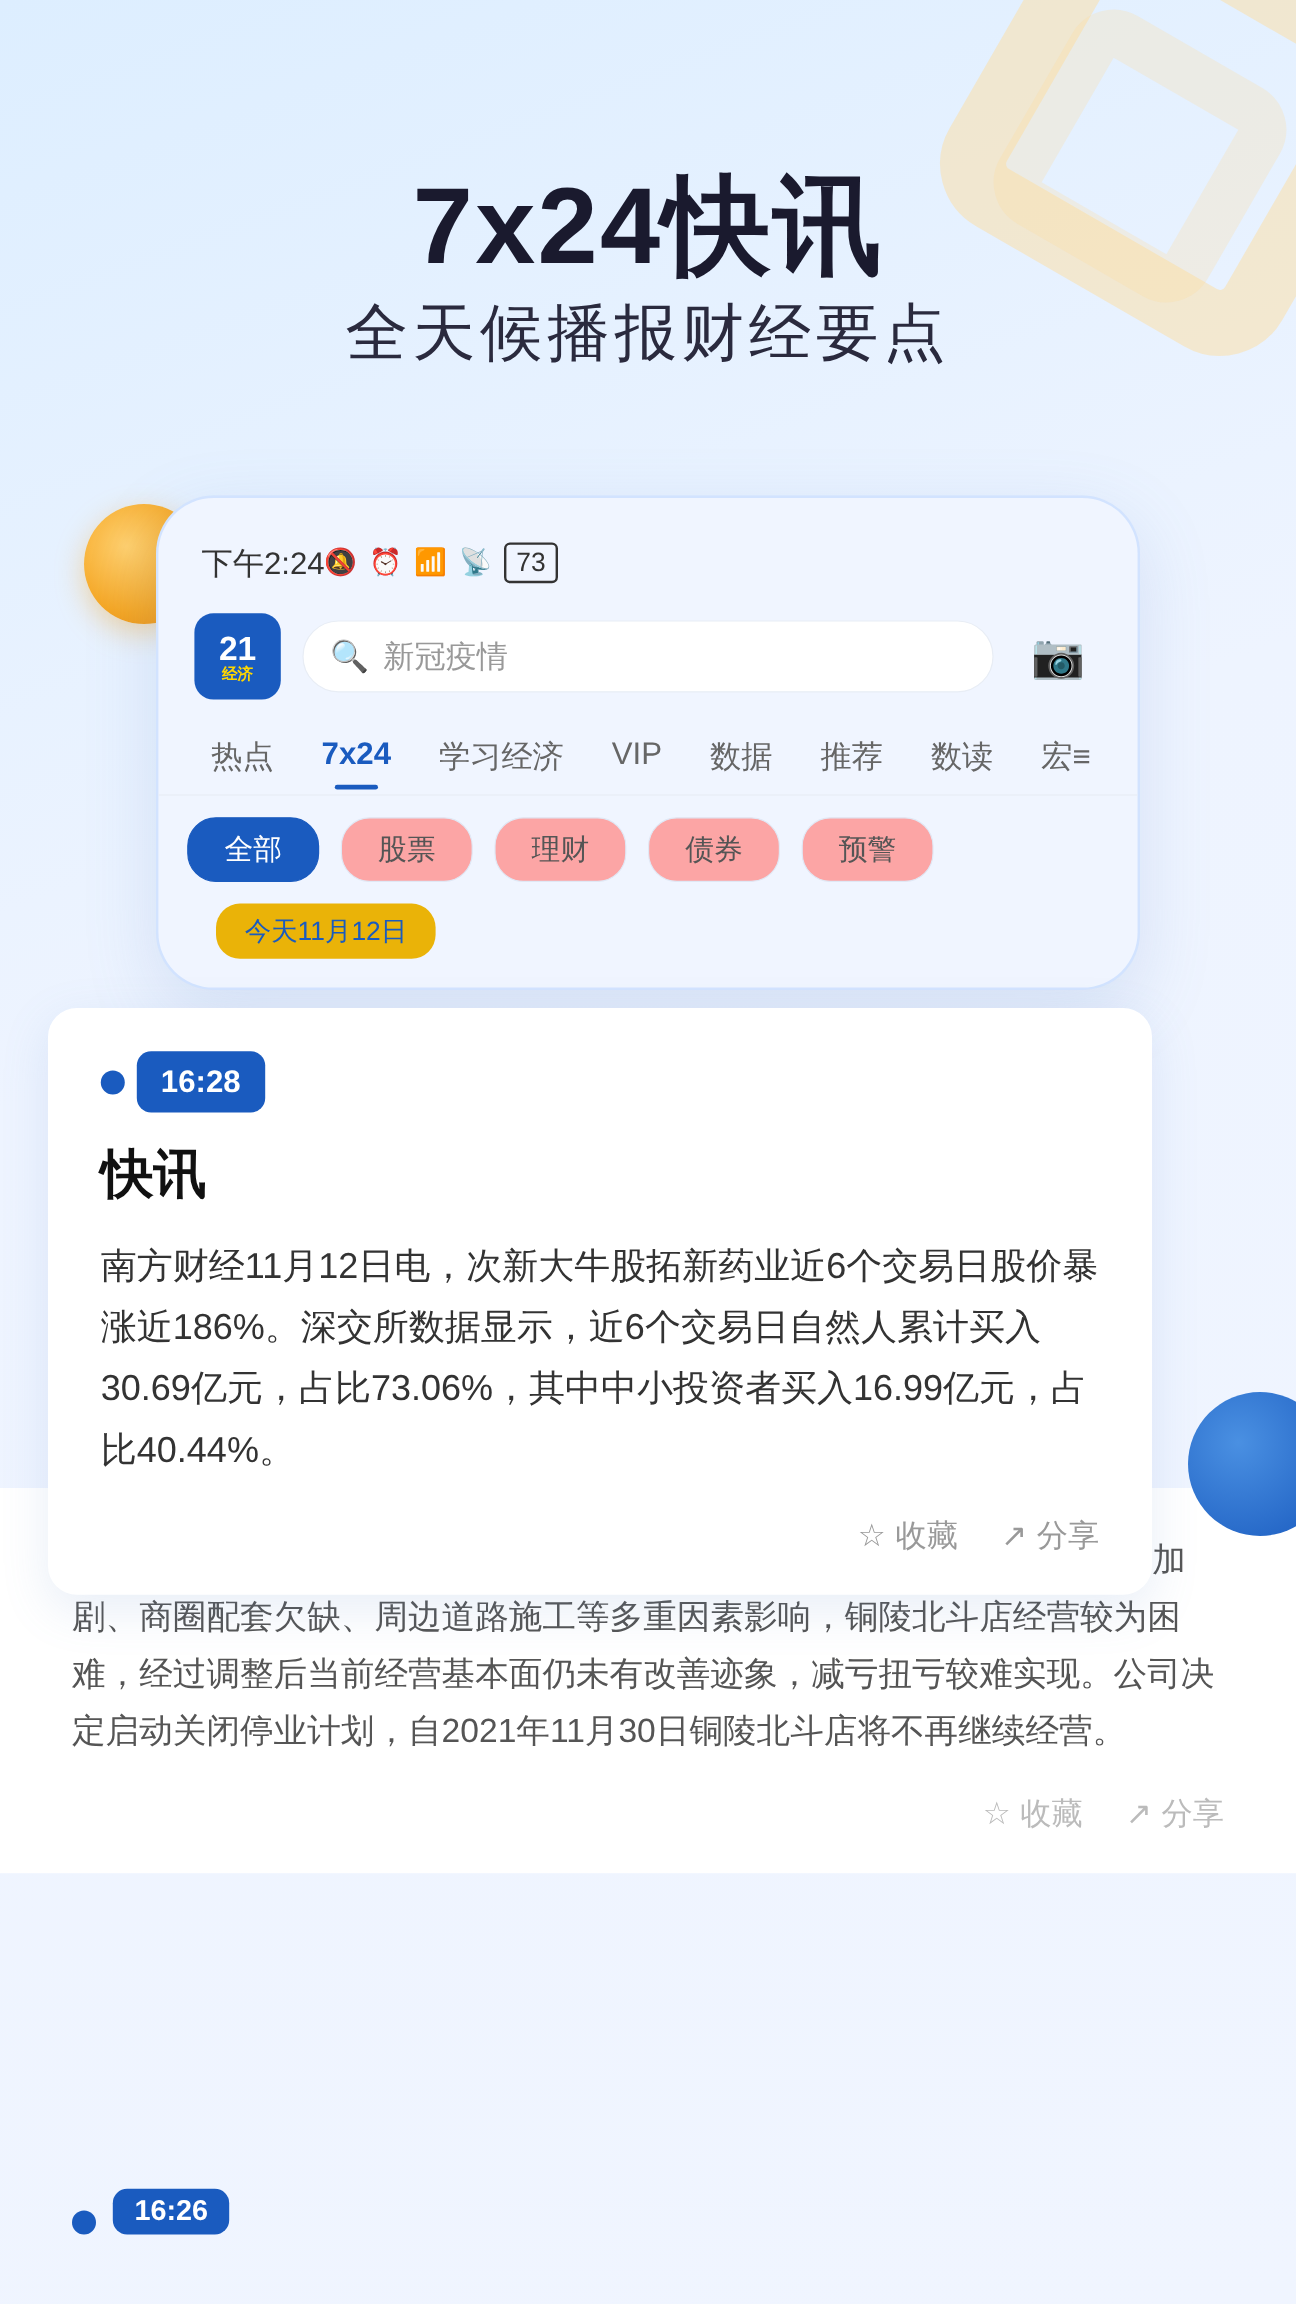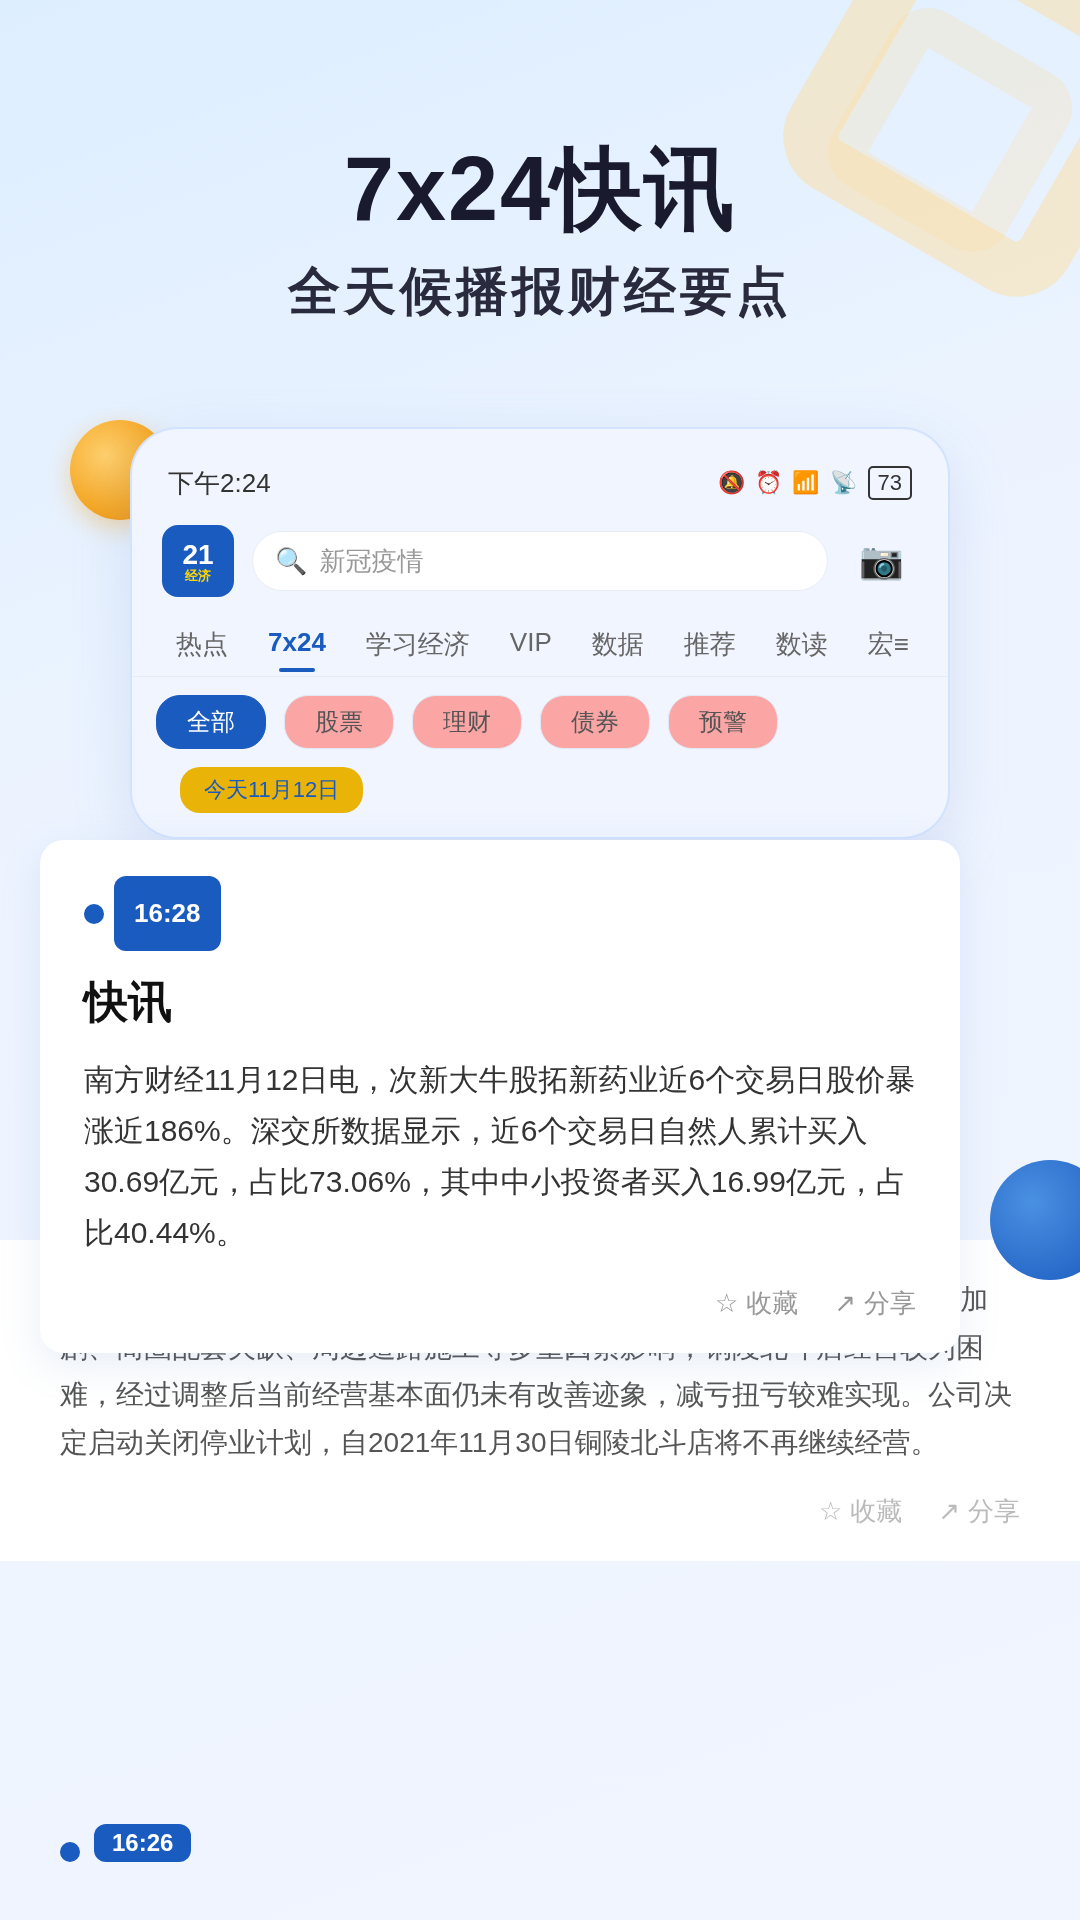--- a/index.html
+++ b/index.html
@@ -47,23 +47,23 @@
     }
     .hero-title {
       font-size: 90px;
       font-weight: 900;
       color: #1a1a2e;
       letter-spacing: 2px;
       line-height: 1.1;
     }
     .hero-subtitle {
       font-size: 52px;
-      font-weight: 700;
+      font-weight: 400;
       color: #2a2a3e;
-      margin-top: 18px;
+      margin-top: 4px;
       letter-spacing: 4px;
     }
 
     
     .orb {
       position: absolute;
       left: 70px;
       top: 420px;
       width: 100px;
       height: 100px;
@@ -81,21 +81,21 @@
       background: #f0f5ff;
       border-radius: 48px;
       box-shadow: 0 20px 60px rgba(100,140,200,0.18);
       padding: 28px 0 0 0;
       z-index: 4;
       overflow: hidden;
       border: 2px solid rgba(180,210,255,0.5);
     }
     .phone-status-bar {
       display: flex;
-      justify-content: space-between;
+      justify-content: flex-start;
       align-items: center;
       padding: 0 36px;
       height: 52px;
       font-size: 26px;
       color: #333;
     }
     .status-icons {
       display: flex;
       align-items: center;
       gap: 10px;
@@ -245,21 +245,21 @@
     .time-dot {
       width: 20px;
       height: 20px;
       border-radius: 50%;
       background: #1a5bbf;
     }
     .time-label {
       background: #1a5bbf;
       color: #fff;
       border-radius: 12px;
-      padding: 22px 20px;
+      padding: 10px 20px;
       font-size: 26px;
       font-weight: 600;
     }
     .news-title {
       font-size: 44px;
       font-weight: 800;
       color: #111;
       margin-bottom: 22px;
     }
     .news-body {

